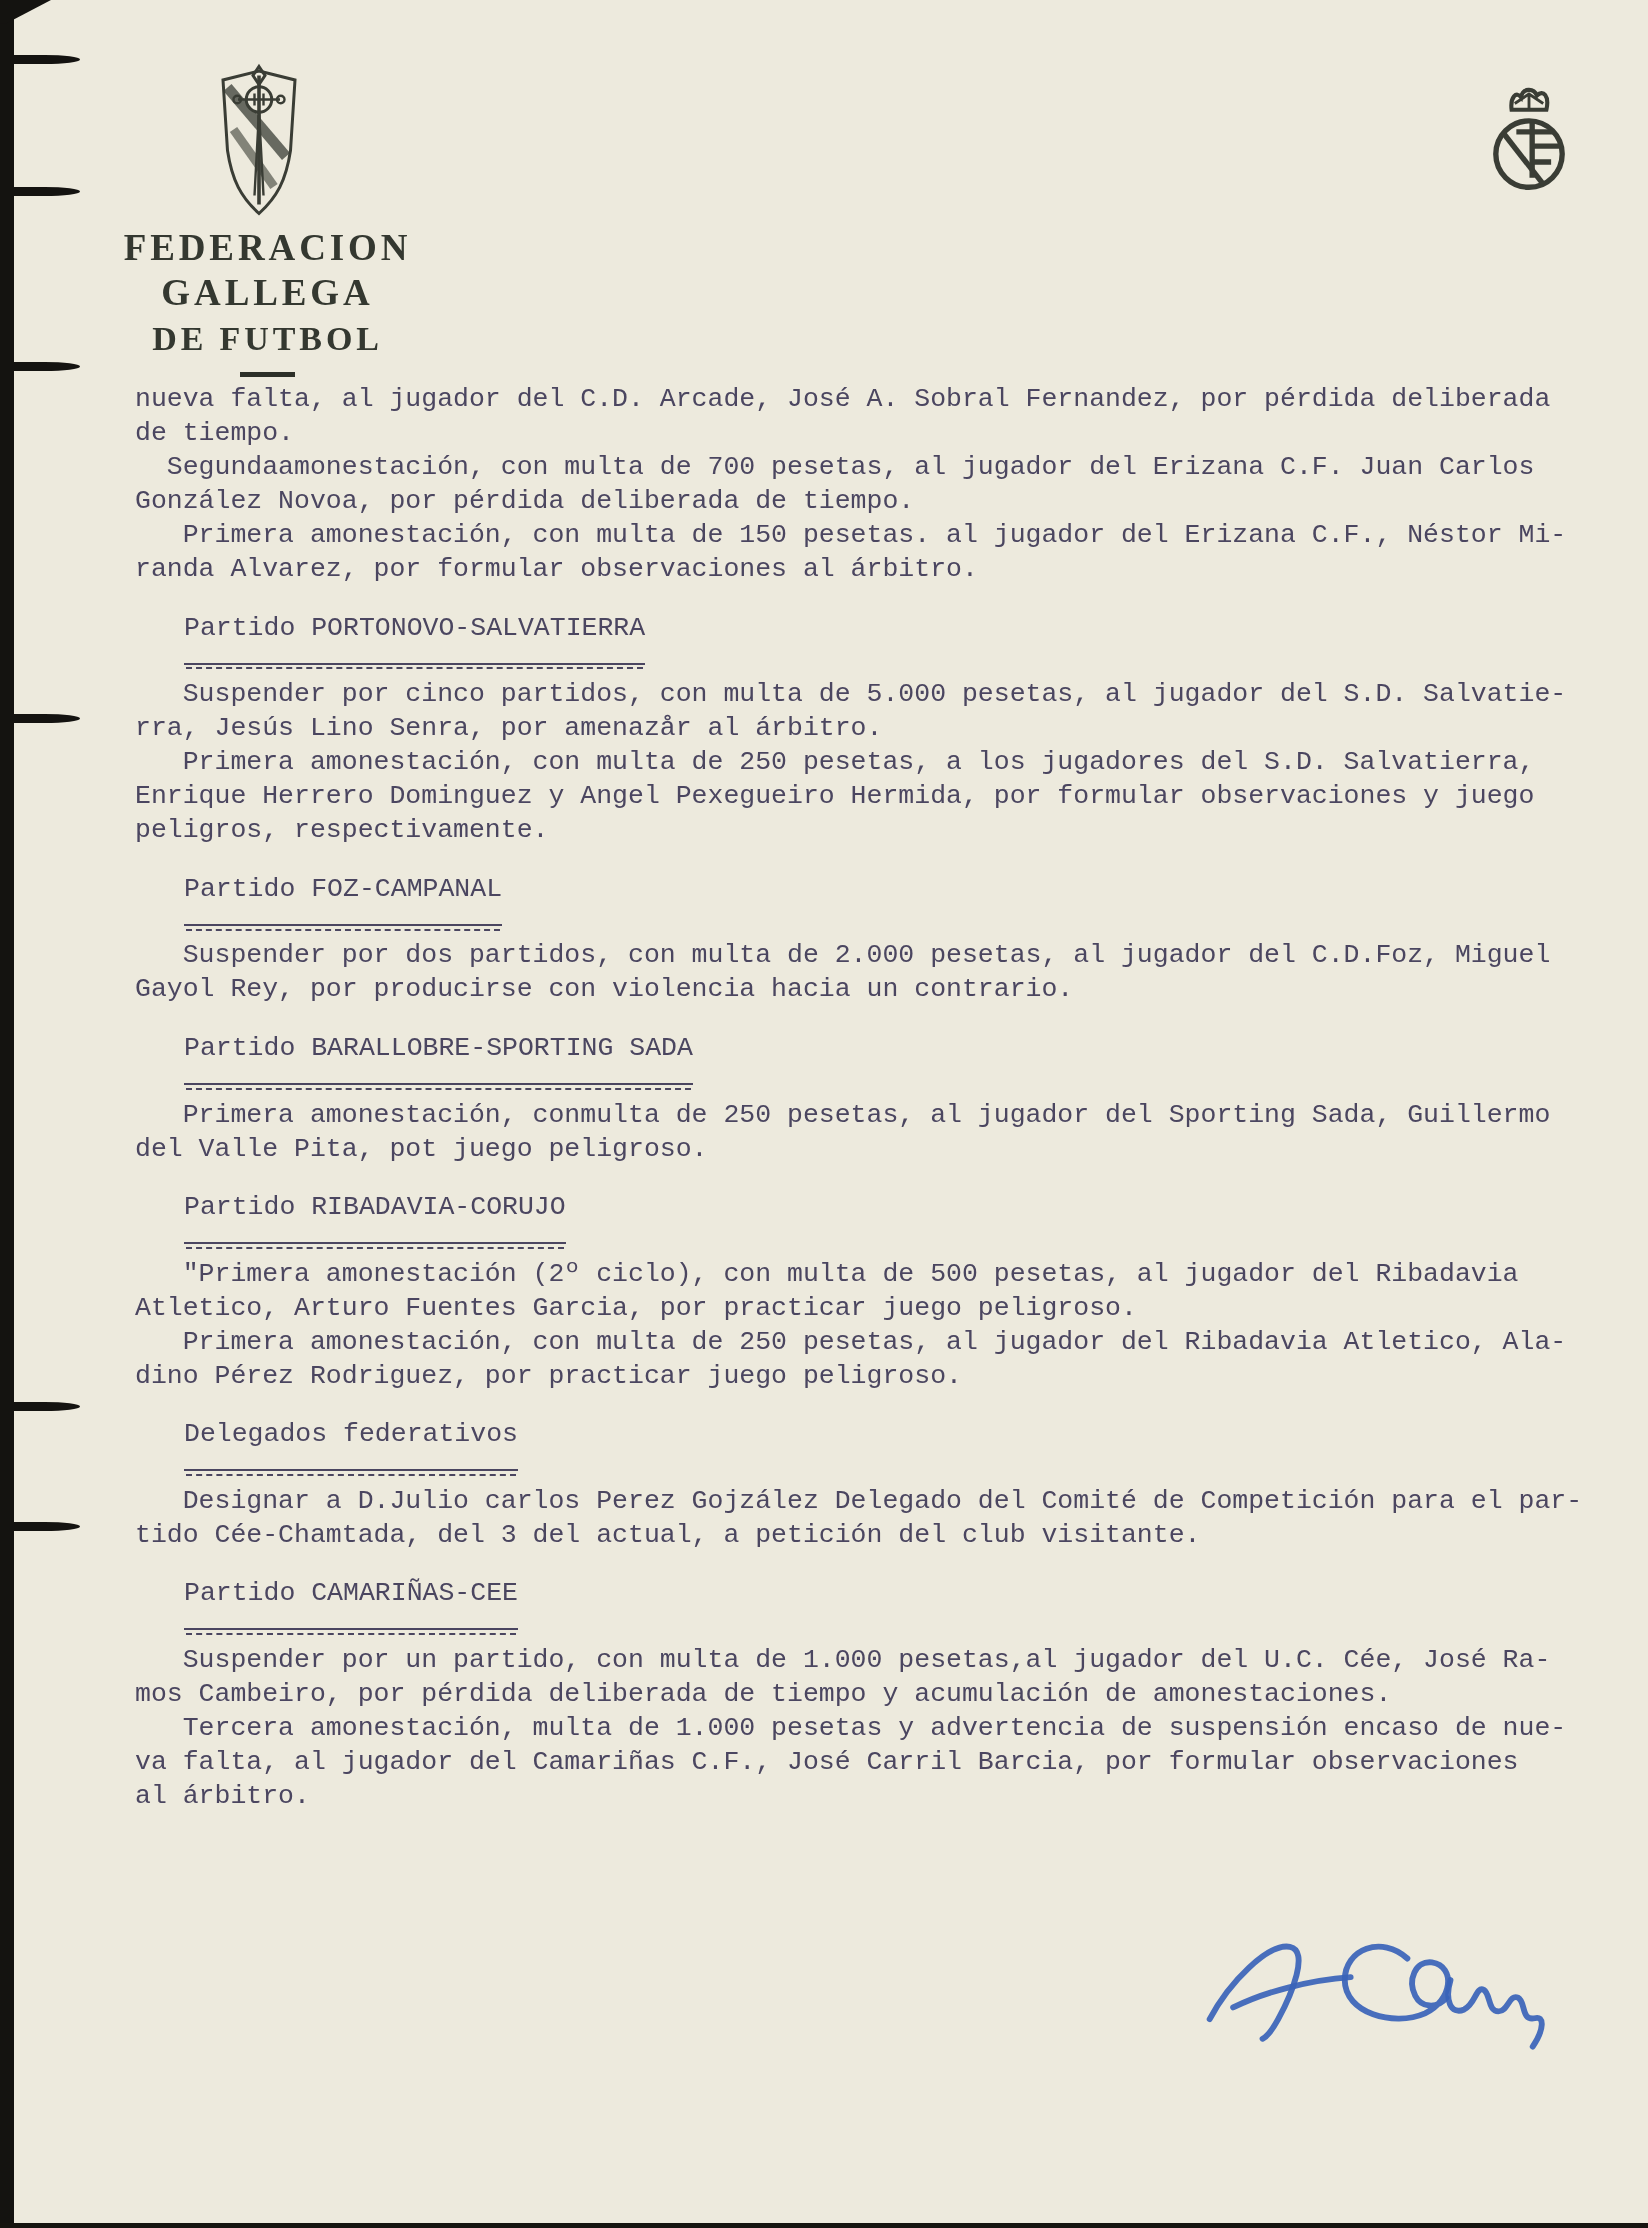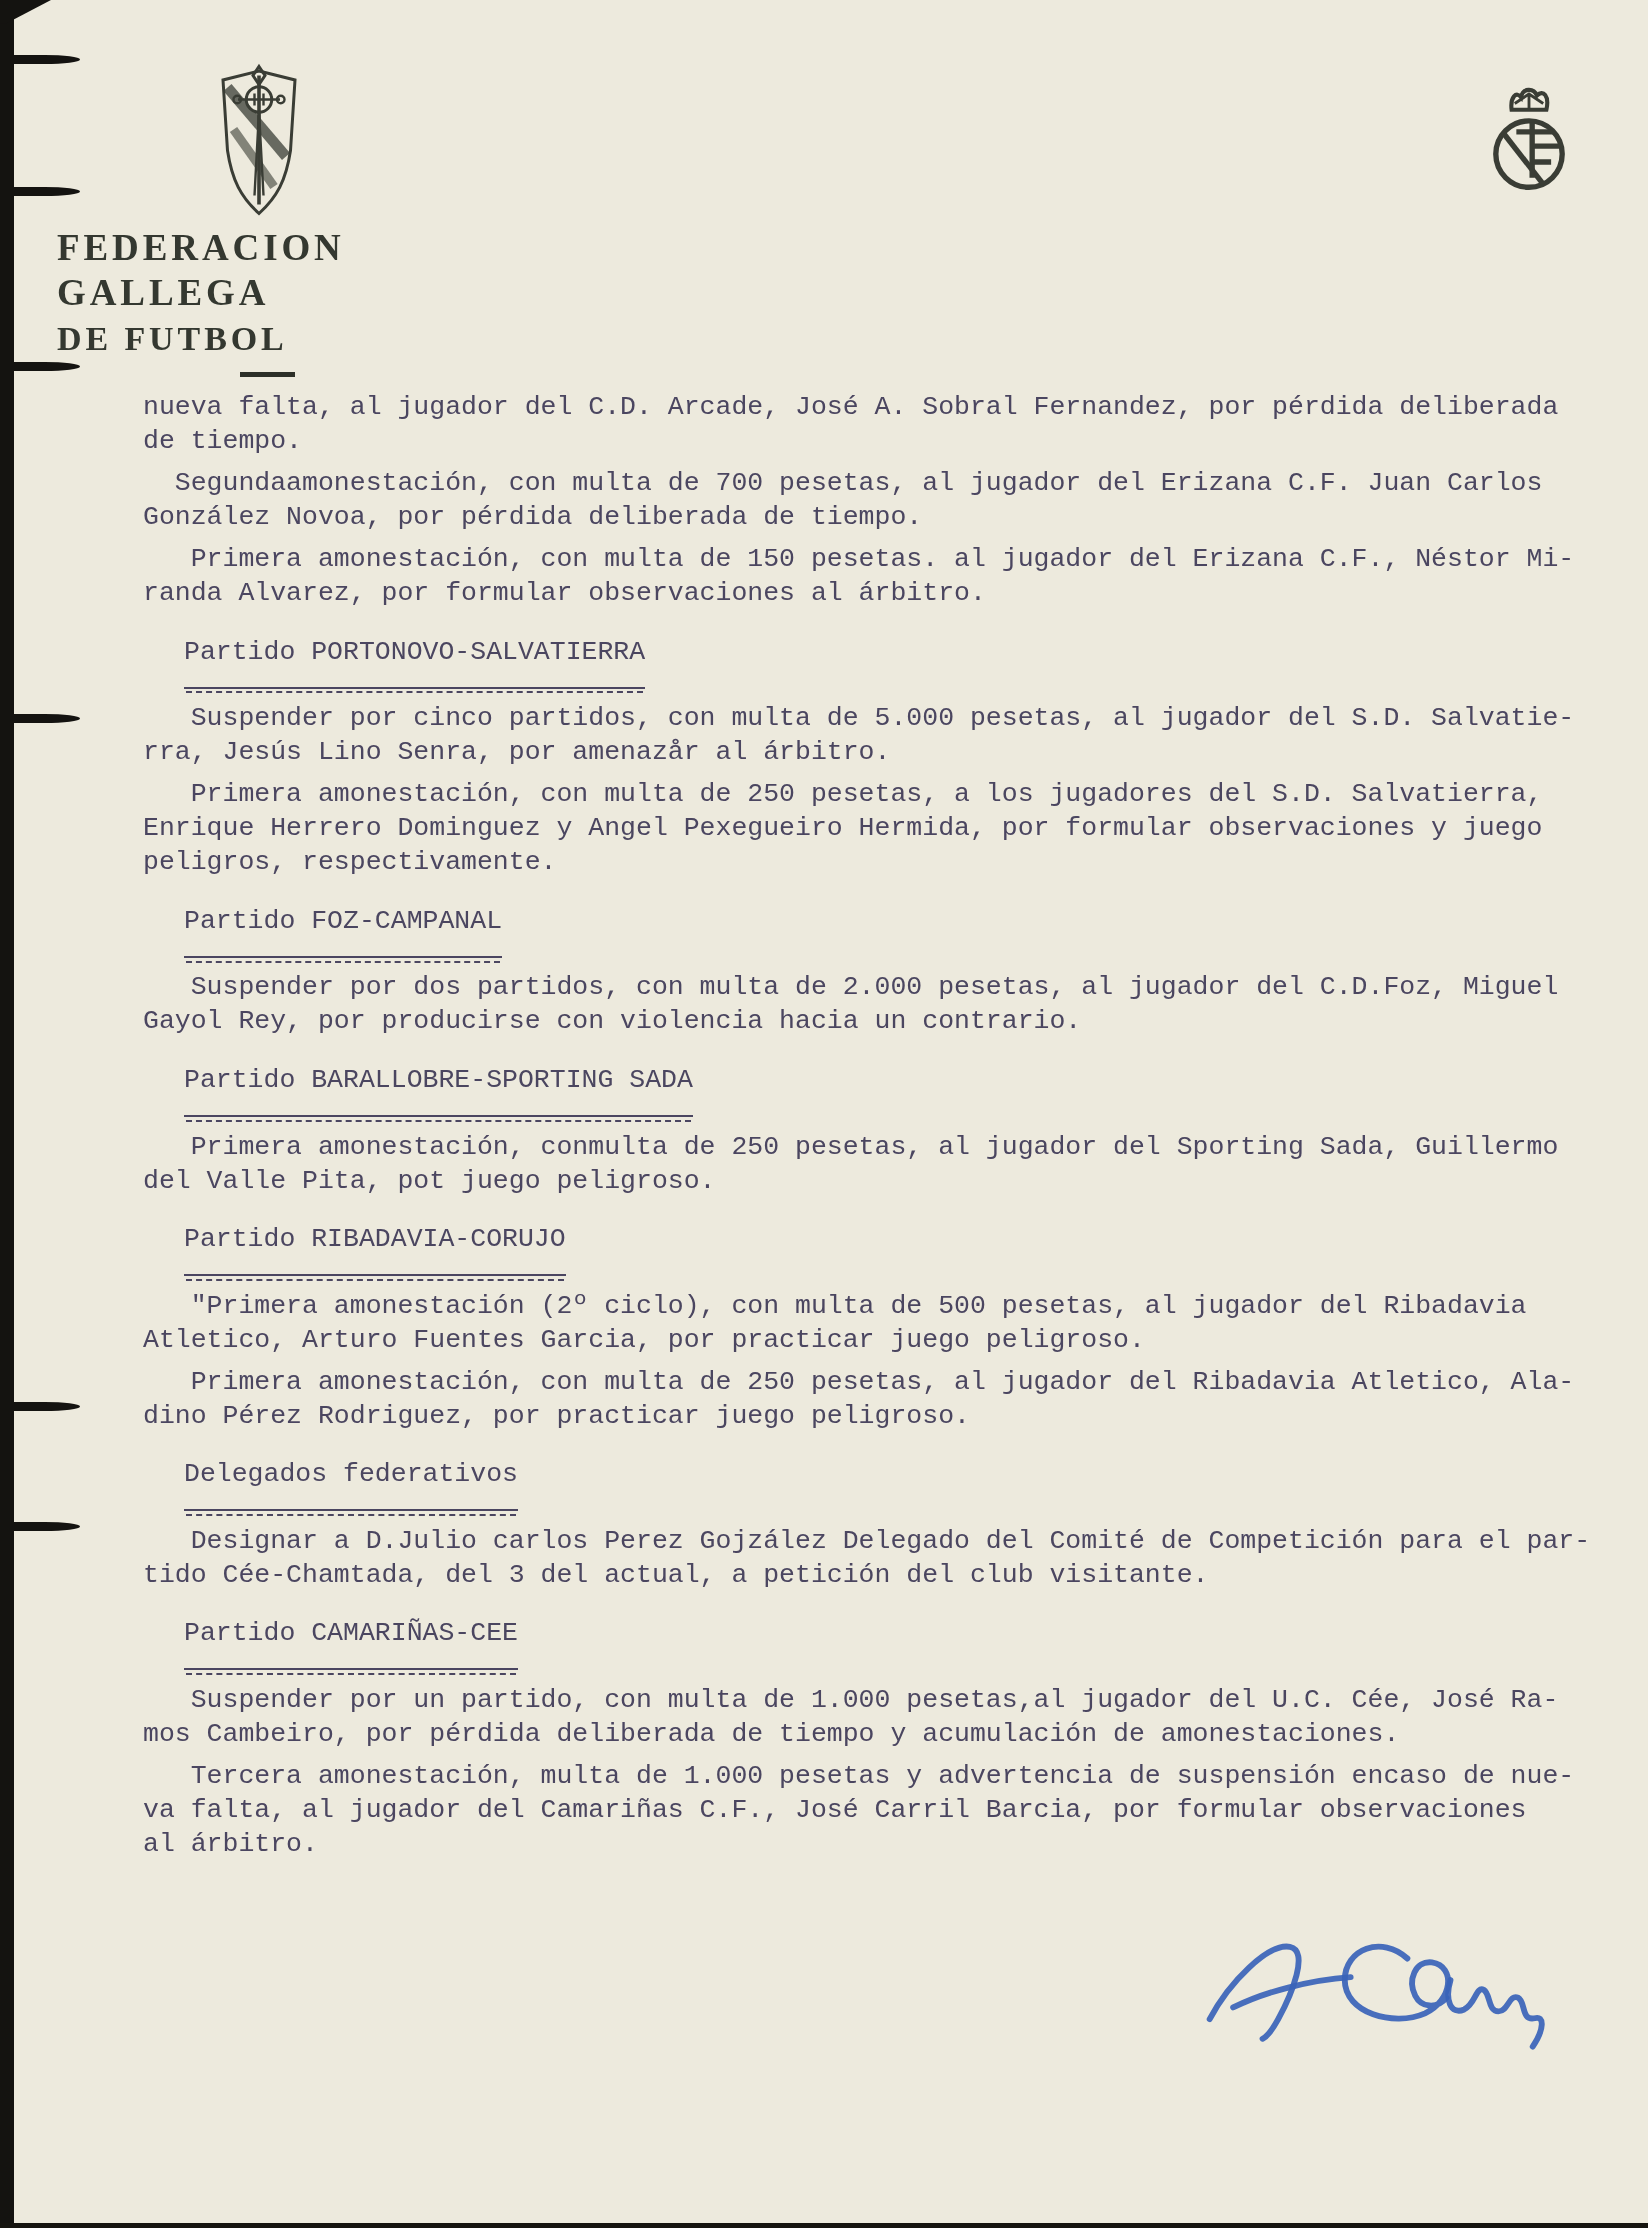--- a/index.html
+++ b/index.html
@@ -28,39 +28,40 @@
   .notch {
     position: absolute; left: 10.8px; width: 69px; height: 8.8px;
     background: #141310;
     border-radius: 0 70% 70% 0;
   }
   
   .crest-left { position: absolute; left: 214px; top: 63px; }
   .crest-right { position: absolute; left: 1480px; top: 82px; }
   .org-block {
     position: absolute; left: 57px; top: 225px; width: 421px;
+    text-align: center;
     color: #343830;
     font-family: "Liberation Serif", "DejaVu Serif", serif;
     font-weight: bold;
   }
   .org-line1 { font-size: 37px; letter-spacing: 3.9px; line-height: 45px; }
   .org-line2 { font-size: 34px; letter-spacing: 3.9px; line-height: 47px; }
   .org-rule {
     width: 55px; height: 4.9px; background: #2d3028;
     margin: 9.8px auto 0 auto;
   }
   
   .body-text {
     position: absolute; left: 135px; top: 382px; width: 1480px;
     color: #4b4660;
     font-size: 26.5px;
     line-height: 34px;
   }
   .body-text p {
-    margin: 8px;
+    margin: 0;
     white-space: pre;
   }
   h2.sec-heading {
     margin: 24.5px 0 12.7px 49px;
     font-size: 26.5px;
     font-weight: normal;
     line-height: 34px;
   }
   .sec-heading .u {
     display: inline-block;

